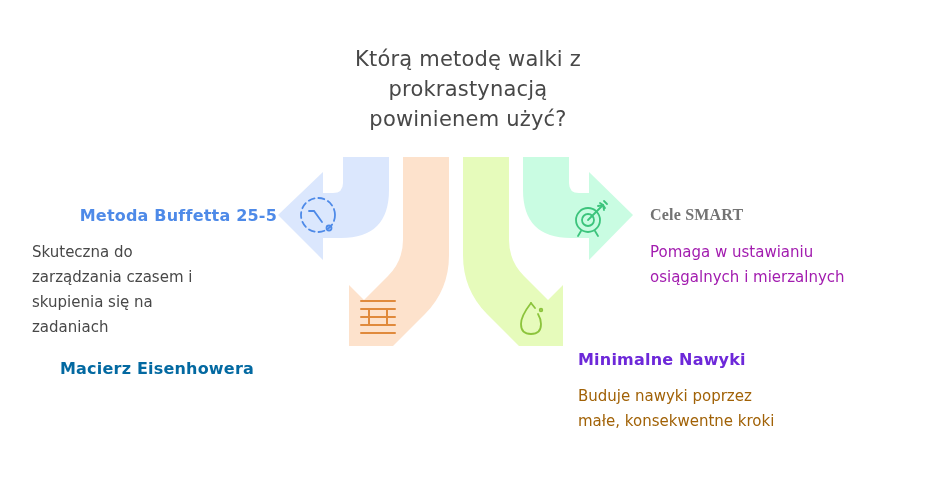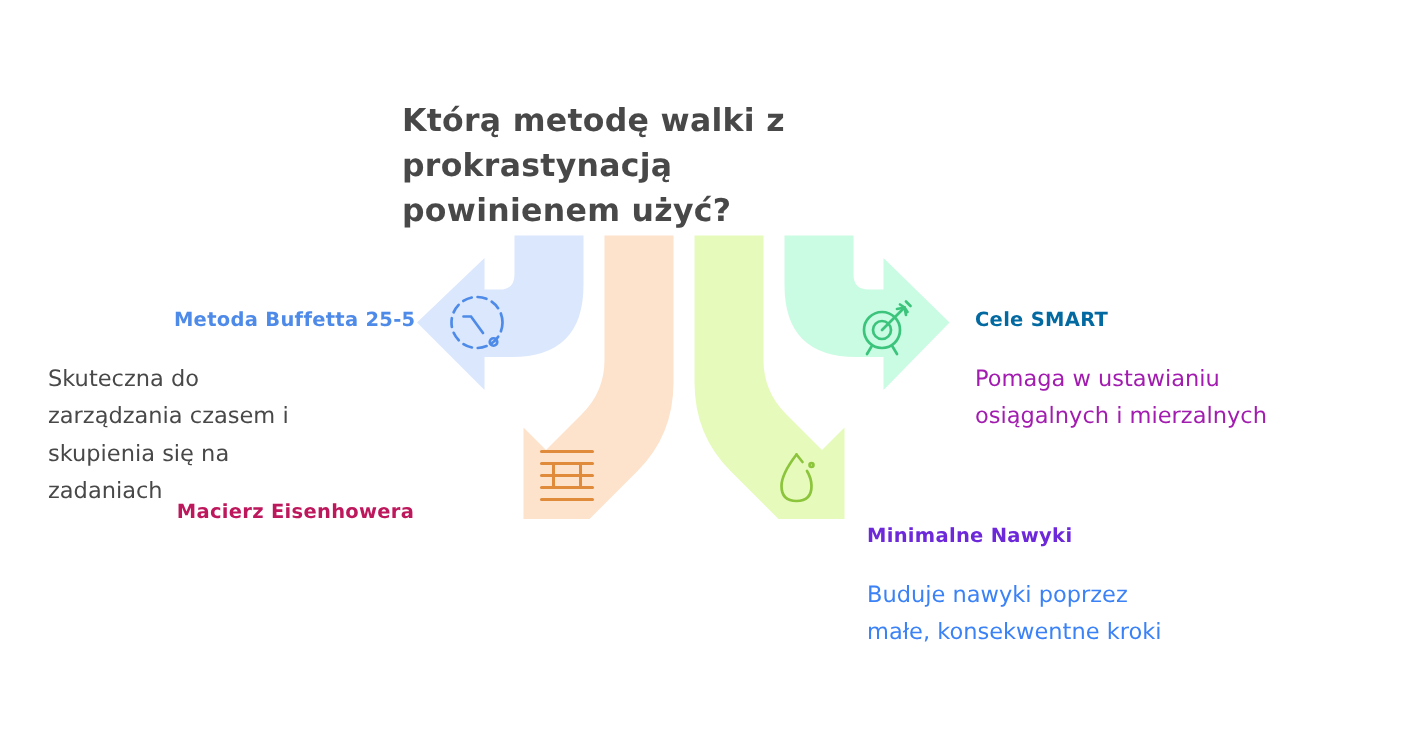--- a/index.html
+++ b/index.html
@@ -2,25 +2,25 @@
 <html><head>
 <meta charset="utf-8">
 <style>
   html, body { margin: 0; padding: 0; }
   body {
     width: 936px; height: 504px; background: #ffffff; position: relative; overflow: hidden;
     font-family: "DejaVu Sans", sans-serif; color: #484848;
   }
   #diagram { position: absolute; left: 0; top: 0; width: 936px; height: 504px; }
   .title {
-    position: absolute; left: 268px; top: 65px; width: 400px; 
-    font-size: 21px; font-weight: bold; line-height: 30px; color: #484848;
+    position: absolute; left: 268px; top: 44px; width: 400px; text-align: center;
+    font-size: 21px; font-weight: normal; line-height: 30px; color: #484848;
     letter-spacing: 0.2px;
   }
-  .heading { position: absolute; font-size: 13px; font-weight: bold; white-space: nowrap; letter-spacing: 0.2px; }
+  .heading { position: absolute; font-size: 16px; font-weight: bold; white-space: nowrap; letter-spacing: 0.2px; }
   .desc { position: absolute; font-size: 15px; line-height: 25px; color: #484848; }
   .right-align { text-align: left; }
   .left-align { text-align: left; }
 </style>
 </head>
 <body>
 
 <div id="diagram">
 
   <div class="title" style="color: rgb(72, 72, 72);">
@@ -72,26 +72,26 @@
   </svg>
 
   <div class="heading" style="left: 32px; top: 206px; width: 245px; text-align: right; color: rgb(78, 138, 232);">Metoda Buffetta 25-5</div>
   <div class="desc right-align" style="left: 32px; top: 240px; width: 245px; color: rgb(72, 72, 72);">
     <div>Skuteczna do</div>
     <div>zarządzania czasem i</div>
     <div>skupienia się na</div>
     <div>zadaniach</div>
   </div>
 
-  <div class="heading" style="left: 60px; top: 334px; width: 274px; text-align: center; color: #be185d;">Macierz Eisenhowera</div>
+  <div class="heading" style="left: 60px; top: 359px; width: 274px; text-align: left; color: #0369a1;">Macierz Eisenhowera</div>
 
   <div class="heading" style="left: 578px; top: 350px; color: #6d28d9;">Minimalne Nawyki</div>
-  <div class="desc left-align" style="left: 578px; top: 384px; width: 300px; color: #3b82f6;">
+  <div class="desc left-align" style="left: 578px; top: 384px; width: 300px; color: #a16207;">
     <div>Buduje nawyki poprzez</div>
     <div>małe, konsekwentne kroki</div>
   </div>
 
-  <div class="heading" style="left: 650px; top: 206px; color: #0369a1;">Cele SMART</div>
+  <div class="heading" style="left: 650px; top: 206px; color: #737373; font-family: Liberation Serif, serif;">Cele SMART</div>
   <div class="desc left-align" style="left: 650px; top: 240px; width: 280px; color: #a21caf;">
     <div>Pomaga w ustawianiu</div>
     <div>osiągalnych i mierzalnych</div>
   </div>
 </div>
 
 </body></html>

